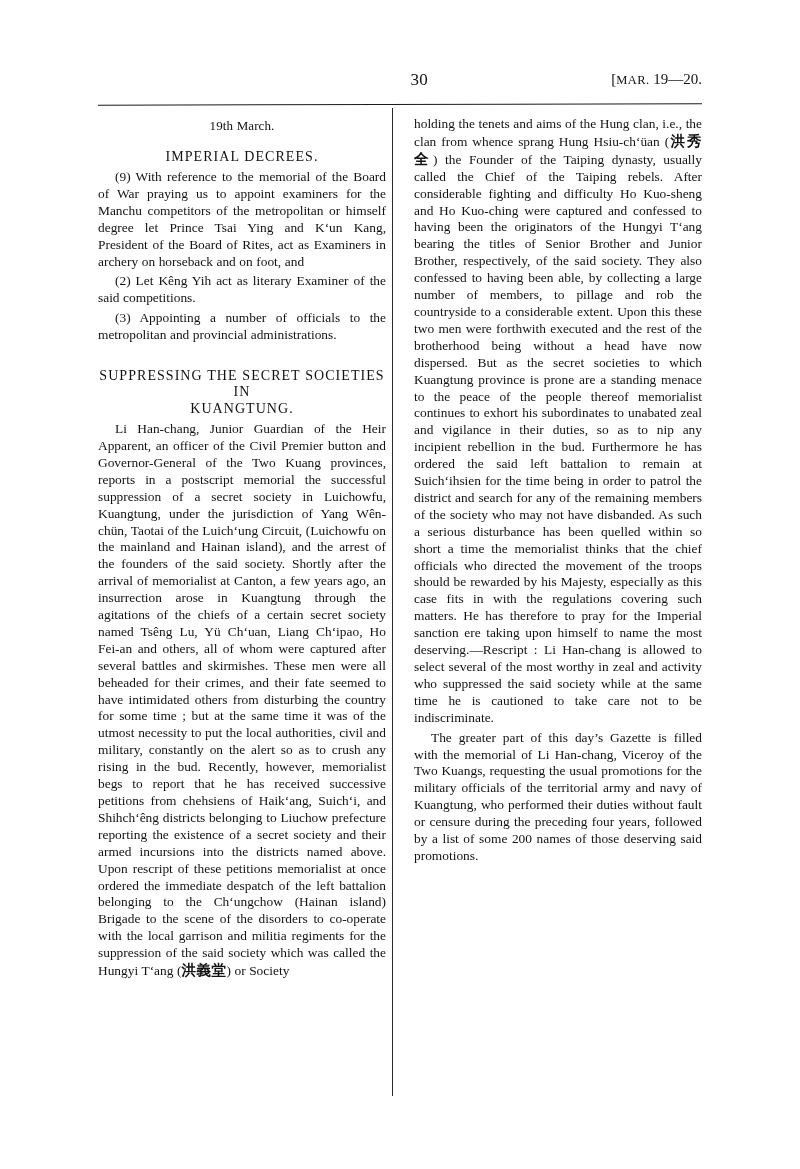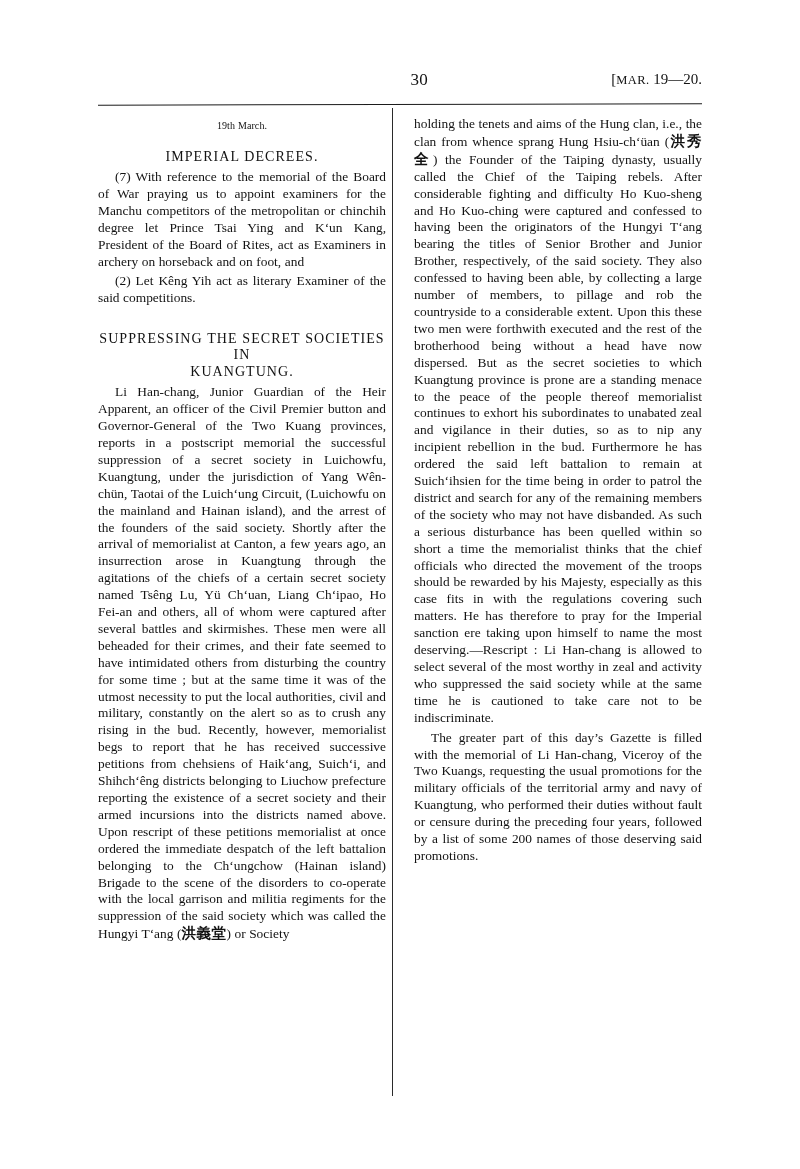--- a/index.html
+++ b/index.html
@@ -92,21 +92,21 @@
     left: 294px;
     top: -8px;
     width: 1px;
     height: 988px;
     background: #2a2a2a;
   }
 
   
   .date-head {
     text-align: center;
-    font-size: 10px;
+    font-size: 13px;
     line-height: 19px;
     margin: 0 0 3px 0;
     letter-spacing: .1px;
   }
   .sec-head {
     text-align: center;
     font-size: 14px;
     line-height: 16px;
     letter-spacing: 1.05px;
     margin: 14px 0 4px 0;
@@ -147,22 +147,23 @@
 
   <div class="columns">
 
     <div class="col-rule"></div>
 
     <div class="col col-left">
       <div class="date-head">19th March.</div>
       <div class="sec-head">IMPERIAL DECREES.</div>
 
       <div>
-          <p class="body"><span>(7) With reference to the memorial of the Board of War praying us to appoint examiners for the Manchu competitors of the metropolitan or </span><span class="it">chinchih</span><span> degree let Prince Tsai Ying and K‘un Kang, President of the Board of Rites, act as Examiners in archery on horseback and on foot, and</span></p>
+          <p class="body"><span>(9) With reference to the memorial of the Board of War praying us to appoint examiners for the Manchu competitors of the metropolitan or </span><span class="it">himself</span><span> degree let Prince Tsai Ying and K‘un Kang, President of the Board of Rites, act as Examiners in archery on horseback and on foot, and</span></p>
           <p class="body"><span>(2) Let Kêng Yih act as literary Examiner of the said competitions.</span></p>
+          <p class="body"><span>(3) Appointing a number of officials to the metropolitan and provincial administrations.</span></p>
         </div>
 
       <div class="sec-head two-line">SUPPRESSING THE SECRET SOCIETIES IN</div>
       <div class="sec-head" style="margin-top:-3px">KUANGTUNG.</div>
 
       <div>
           <p class="body"><span>Li Han-chang, Junior Guardian of the Heir Apparent, an officer of the Civil Premier button and Governor-General of the Two Kuang provinces, reports in a postscript memorial the successful suppression of a secret society in Luichowfu, Kuangtung, under the jurisdiction of Yang Wên-chün, Taotai of the Luich‘ung Circuit, (Luichowfu on the mainland and Hainan island), and the arrest of the founders of the said society. Shortly after the arrival of memorialist at Canton, a few years ago, an insurrection arose in Kuangtung through the agitations of the chiefs of a certain secret society named Tsêng Lu, Yü Ch‘uan, Liang Ch‘ipao, Ho Fei-an and others, all of whom were captured after several battles and skirmishes. These men were all beheaded for their crimes, and their fate seemed to have intimidated others from disturbing the country for some time ; but at the same time it was of the utmost necessity to put the local authorities, civil and military, constantly on the alert so as to crush any rising in the bud. Recently, however, memorialist begs to report that he has received successive petitions from </span><span class="it">chehsiens</span><span> of Haik‘ang, Suich‘i, and Shihch‘êng districts belonging to Liuchow prefecture reporting the existence of a secret society and their armed incursions into the districts named above. Upon rescript of these petitions memorialist at once ordered the immediate despatch of the left battalion belonging to the Ch‘ungchow (Hainan island) Brigade to the scene of the disorders to co-operate with the local garrison and militia regiments for the suppression of the said society which was called the </span><span class="it">Hungyi T‘ang</span><span> (</span><span class="cjk">洪義堂</span><span>) or Society</span></p>
         </div>
     </div>
 

